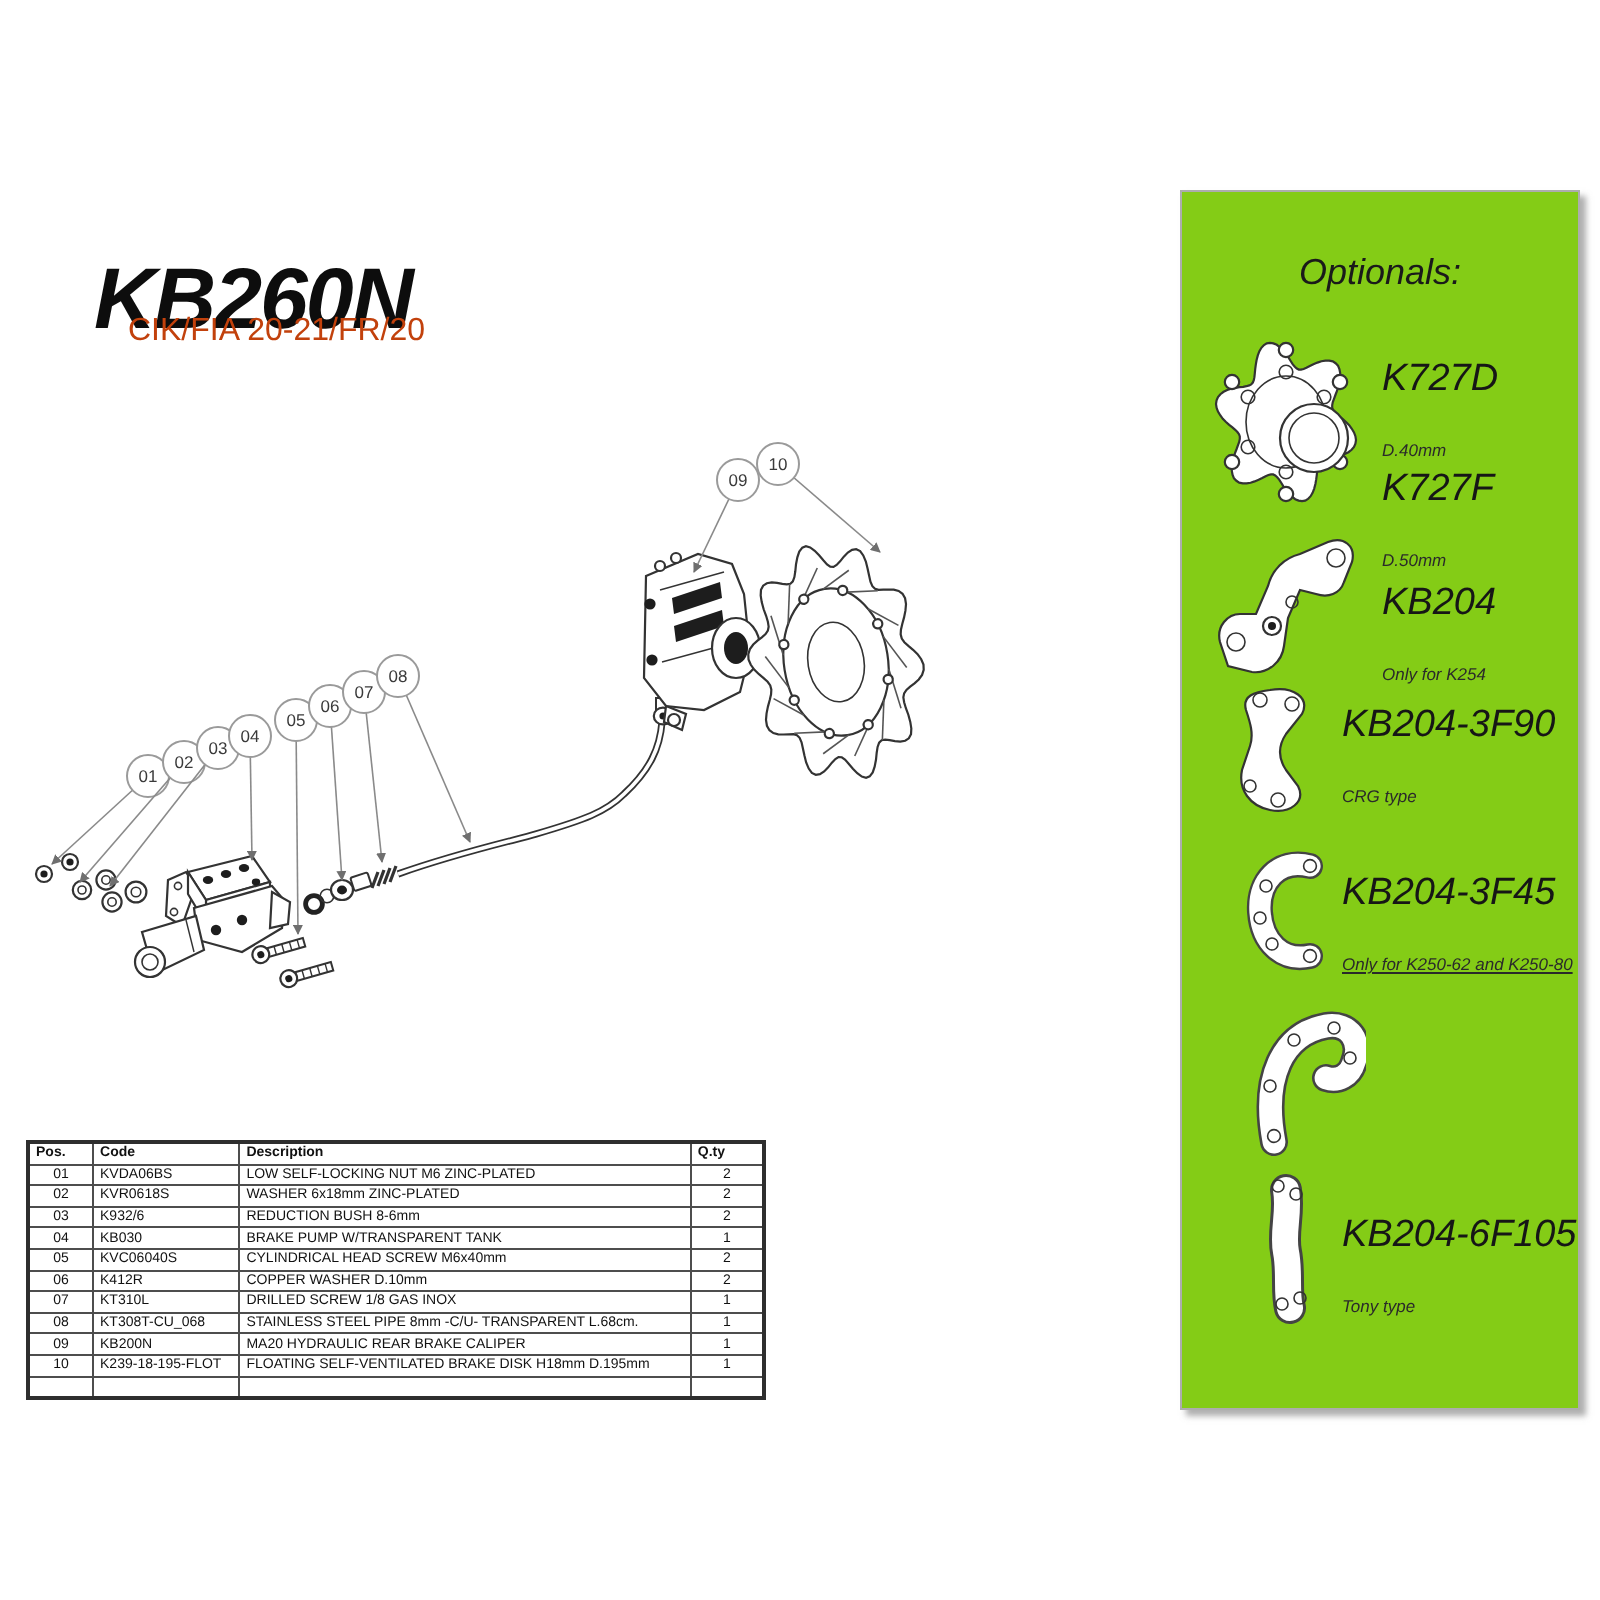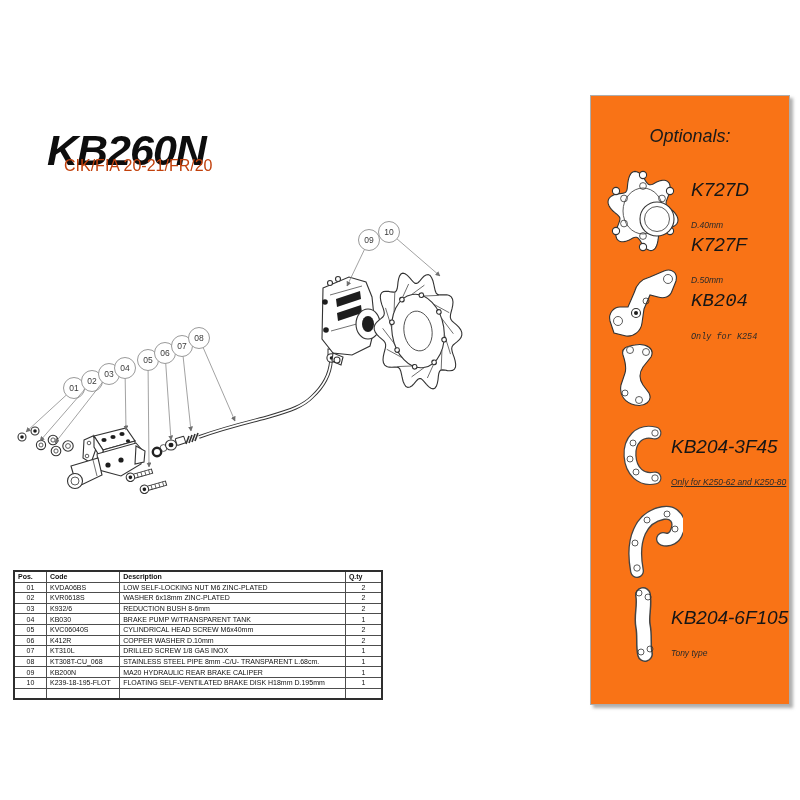--- a/index.html
+++ b/index.html
@@ -31,21 +31,21 @@
                table-layout:fixed;width:370px;background:#fff;}
   .parts-table td,.parts-table th{border:1px solid #4d4d4d;font-size:7px;height:9.6px;
                padding:0 3px;white-space:nowrap;overflow:hidden;color:#111;}
   .parts-table{border:2px solid #2e2e2e;}
   .parts-table th{font-weight:bold;text-align:left;}
   .col-pos{width:32px;} .col-code{width:72px;} .col-desc{width:222px;} .col-qty{width:36px;}
   .c{text-align:center;}
 
   
   .optionals-panel{position:absolute;left:590px;top:95px;width:198px;height:608px;
-                   background:#f97316;border:1px solid #adadad;
+                   background:#84cc16;border:1px solid #adadad;
                    box-shadow:3px 3px 3px rgba(110,110,110,.55);}
   .optionals-title{position:absolute;left:0;right:0;top:30px;text-align:center;
                    font-size:18px;font-style:italic;color:#1a1a1a;}
   .opt-item{position:absolute;}
   .opt-illu{position:absolute;left:0;top:0;}
   .opt-code{font-size:19px;font-style:italic;color:#161616;white-space:nowrap;line-height:1.05;}
   .opt-note{font-size:8.5px;font-style:italic;color:#2a2a2a;line-height:1.2;margin-top:20px;}
   .opt-labels{position:absolute;}
 </style>
 </head>
@@ -339,21 +339,21 @@
           <circle cx="58" cy="58" r="12.5" class="thinc"></circle>
       </svg>
       <div class="opt-labels" style="left:100px;top:84px;">
         <div class="opt-code">K727D</div>
         <div class="opt-note" style="margin-bottom:5px;">D.40mm</div>
         <div class="opt-code">K727F</div>
         <div class="opt-note">D.50mm</div>
       </div>
     </div>
 
-    <div class="opt-item" style="left:0;top:167px;width:198px;height:80px;font-family:Liberation Mono, monospace;">
+    <div class="opt-item" style="left:0;top:167px;width:198px;height:80px;">
       <svg class="opt-illu" style="left:15px;top:0;" width="78" height="78" viewBox="0 0 78 78">
         <path d="M8,70 L4,58 C2,50 8,44 14,44 L22,44 L28,30 C30,22 36,16 44,14 L58,8 C66,5 72,10 70,18 L66,28 C64,34 58,36 52,34 L44,32 L38,46 L36,60 C35,68 28,74 20,73 Z" class="part"></path>
         <circle cx="12" cy="58" r="4.5" class="thinc"></circle>
         <circle cx="62" cy="16" r="4.5" class="thinc"></circle>
         <circle cx="40" cy="38" r="3" class="thinc"></circle>
         <circle cx="30" cy="50" r="4.5" class="part"></circle>
           <circle cx="30" cy="50" r="2" class="dark"></circle>
       </svg>
       <div class="opt-labels" style="left:100px;top:29px;">
         <div class="opt-code">KB204</div>
@@ -362,20 +362,24 @@
     </div>
 
     <div class="opt-item" style="left:0;top:247px;width:198px;height:70px;">
       <svg class="opt-illu" style="left:24px;top:0;" width="48" height="66" viewBox="0 0 48 66">
         <path d="M20,2 C32,0 40,6 36,14 L28,24 C24,30 24,36 28,42 L34,50 C38,58 30,64 20,62 C10,60 4,52 6,42 L10,30 C12,24 10,18 8,12 C6,5 12,3 20,2 Z" class="part"></path>
         <circle cx="15" cy="7" r="3.5" class="thinc"></circle>
           <circle cx="31" cy="9" r="3.5" class="thinc"></circle>
         <circle cx="24" cy="57" r="3.5" class="thinc"></circle>
           <circle cx="10" cy="50" r="3" class="thinc"></circle>
       </svg>
+      <div class="opt-labels" style="left:80px;top:10px;">
+        <div class="opt-code">KB204-3F90</div>
+        <div class="opt-note">CRG type</div>
+      </div>
     </div>
 
     <div class="opt-item" style="left:0;top:325px;width:198px;height:75px;">
       <svg class="opt-illu" style="left:30px;top:0;" width="48" height="70" viewBox="0 0 48 70">
         <path d="M34,12 C18,8 8,20 9,35 C10,50 20,60 34,57" fill="none" stroke="#444" stroke-width="13" stroke-linecap="round"></path>
         <path d="M34,12 C18,8 8,20 9,35 C10,50 20,60 34,57" fill="none" stroke="#fff" stroke-width="10.6" stroke-linecap="round"></path>
         <circle cx="34" cy="12" r="3.2" class="thinc"></circle>
           <circle cx="12" cy="22" r="3" class="thinc"></circle>
         <circle cx="9" cy="38" r="3" class="thinc"></circle>
           <circle cx="15" cy="51" r="3" class="thinc"></circle>

